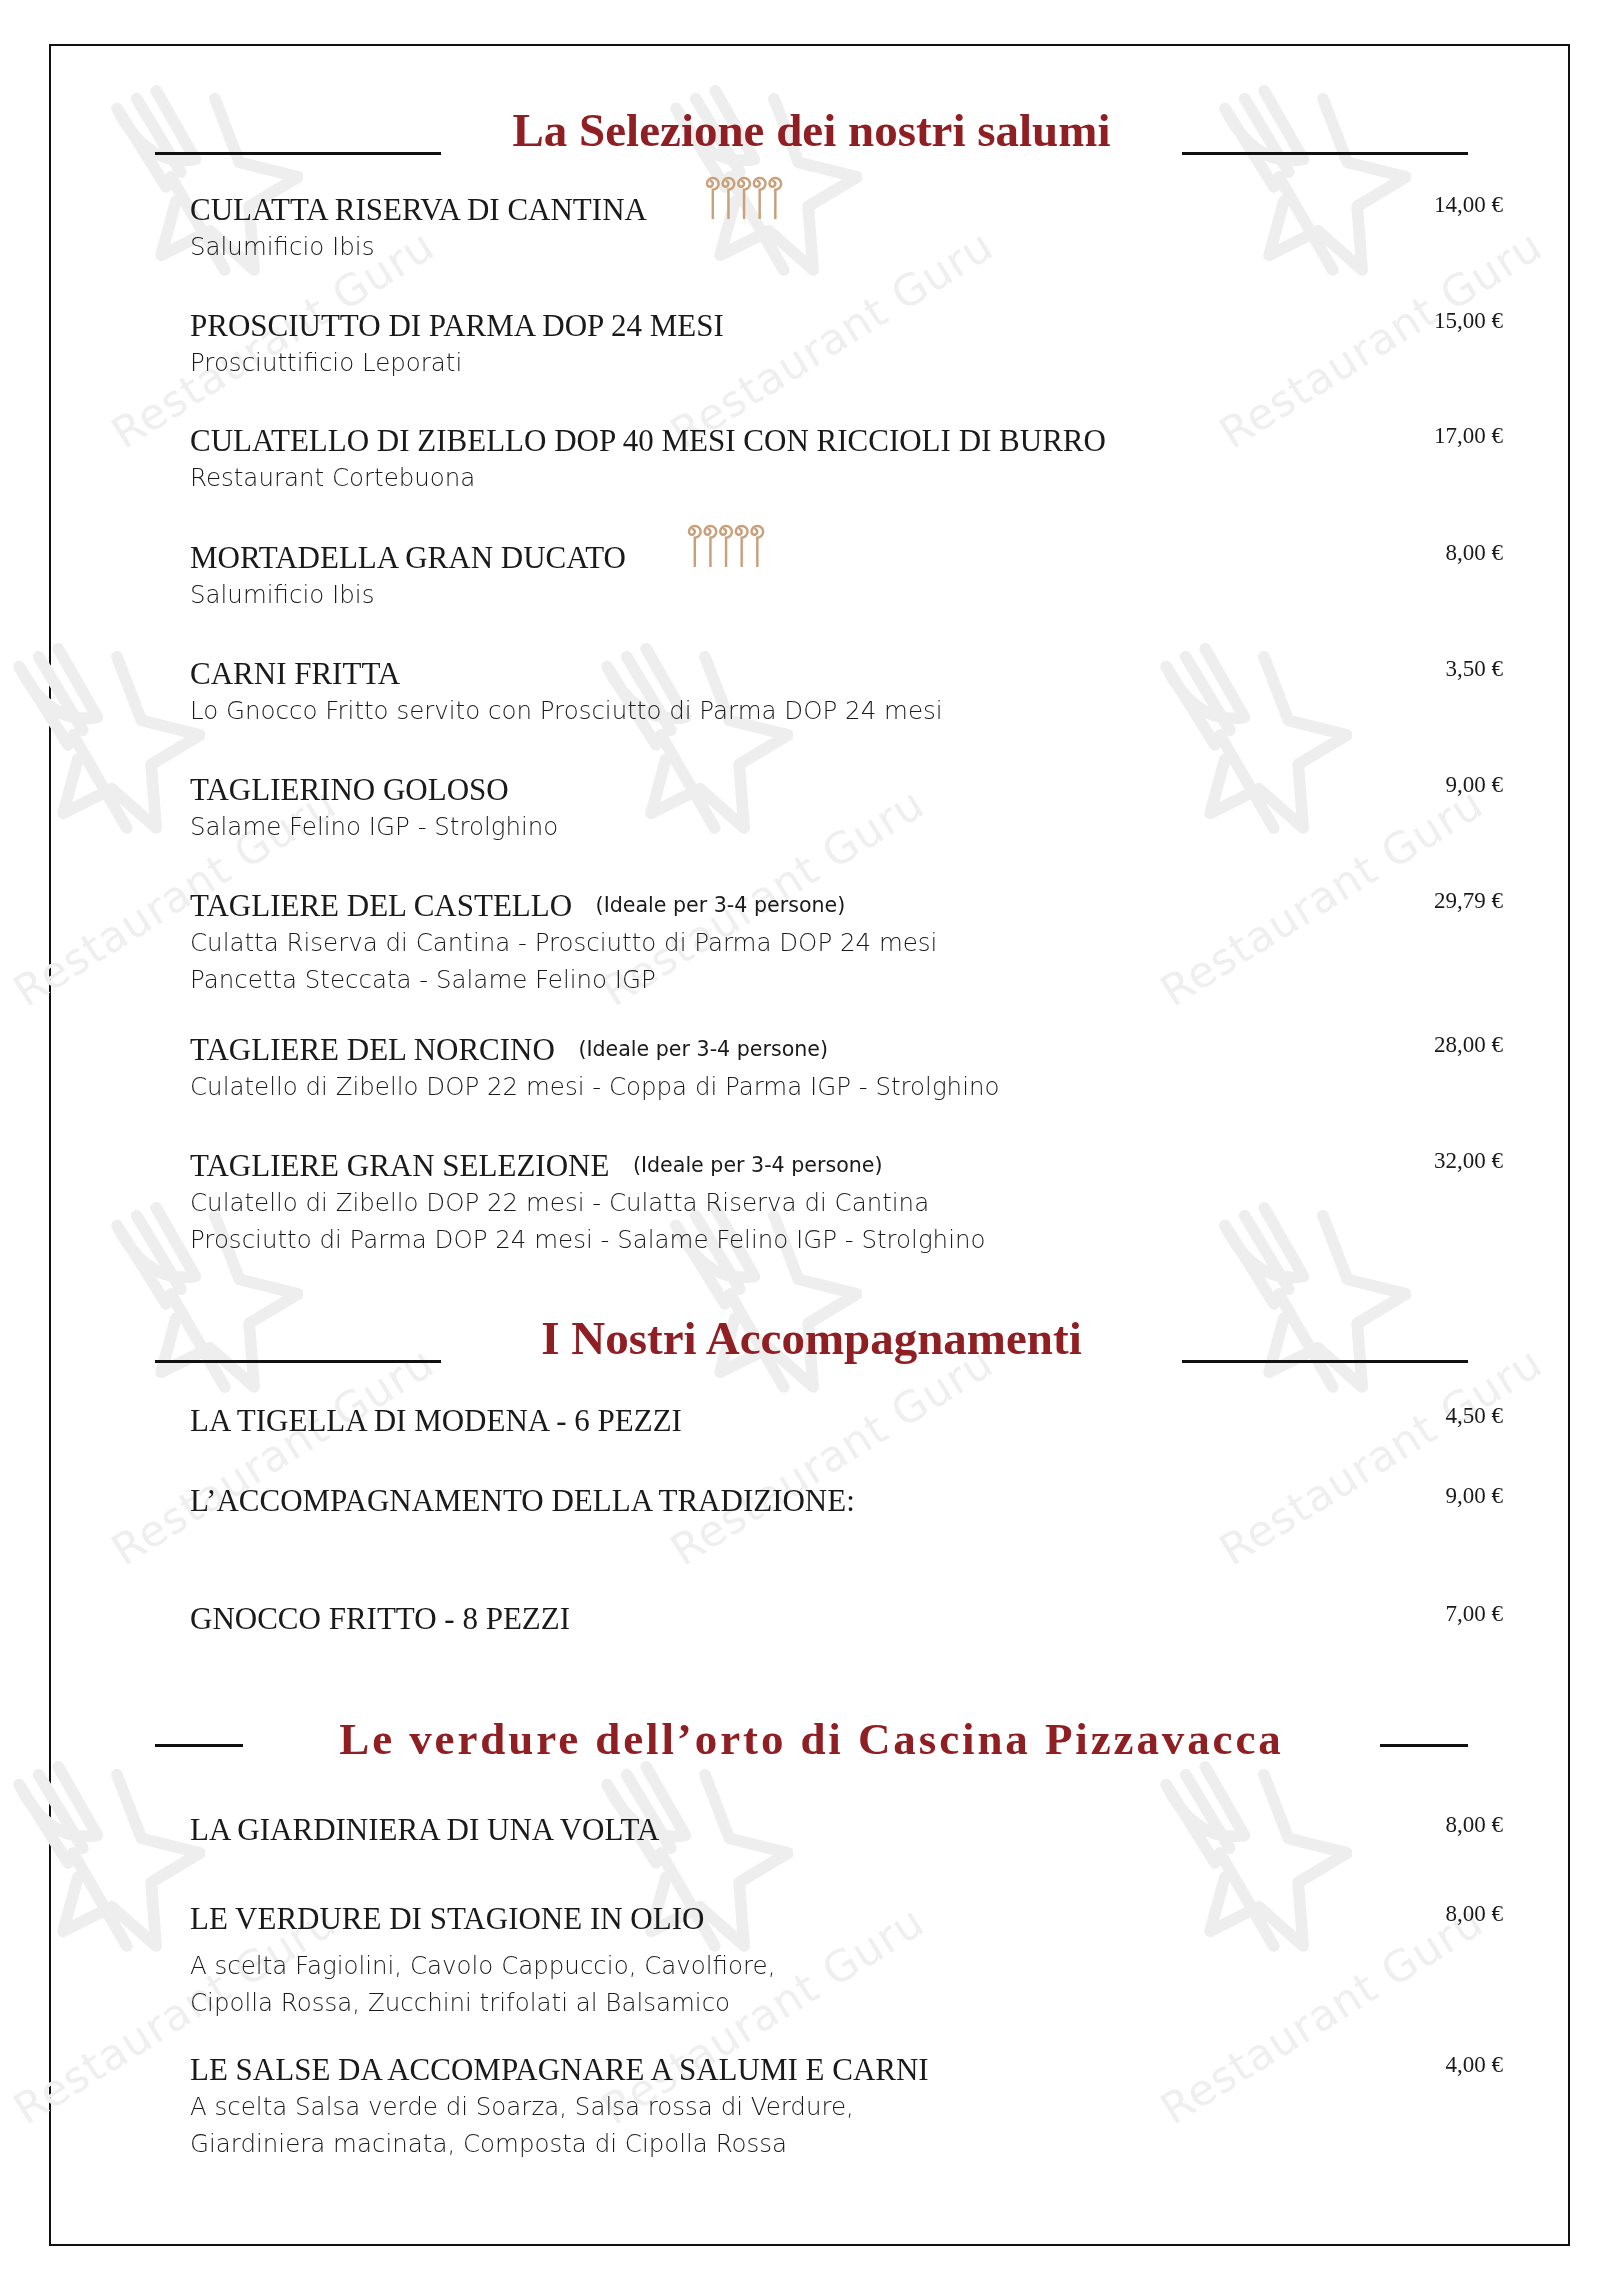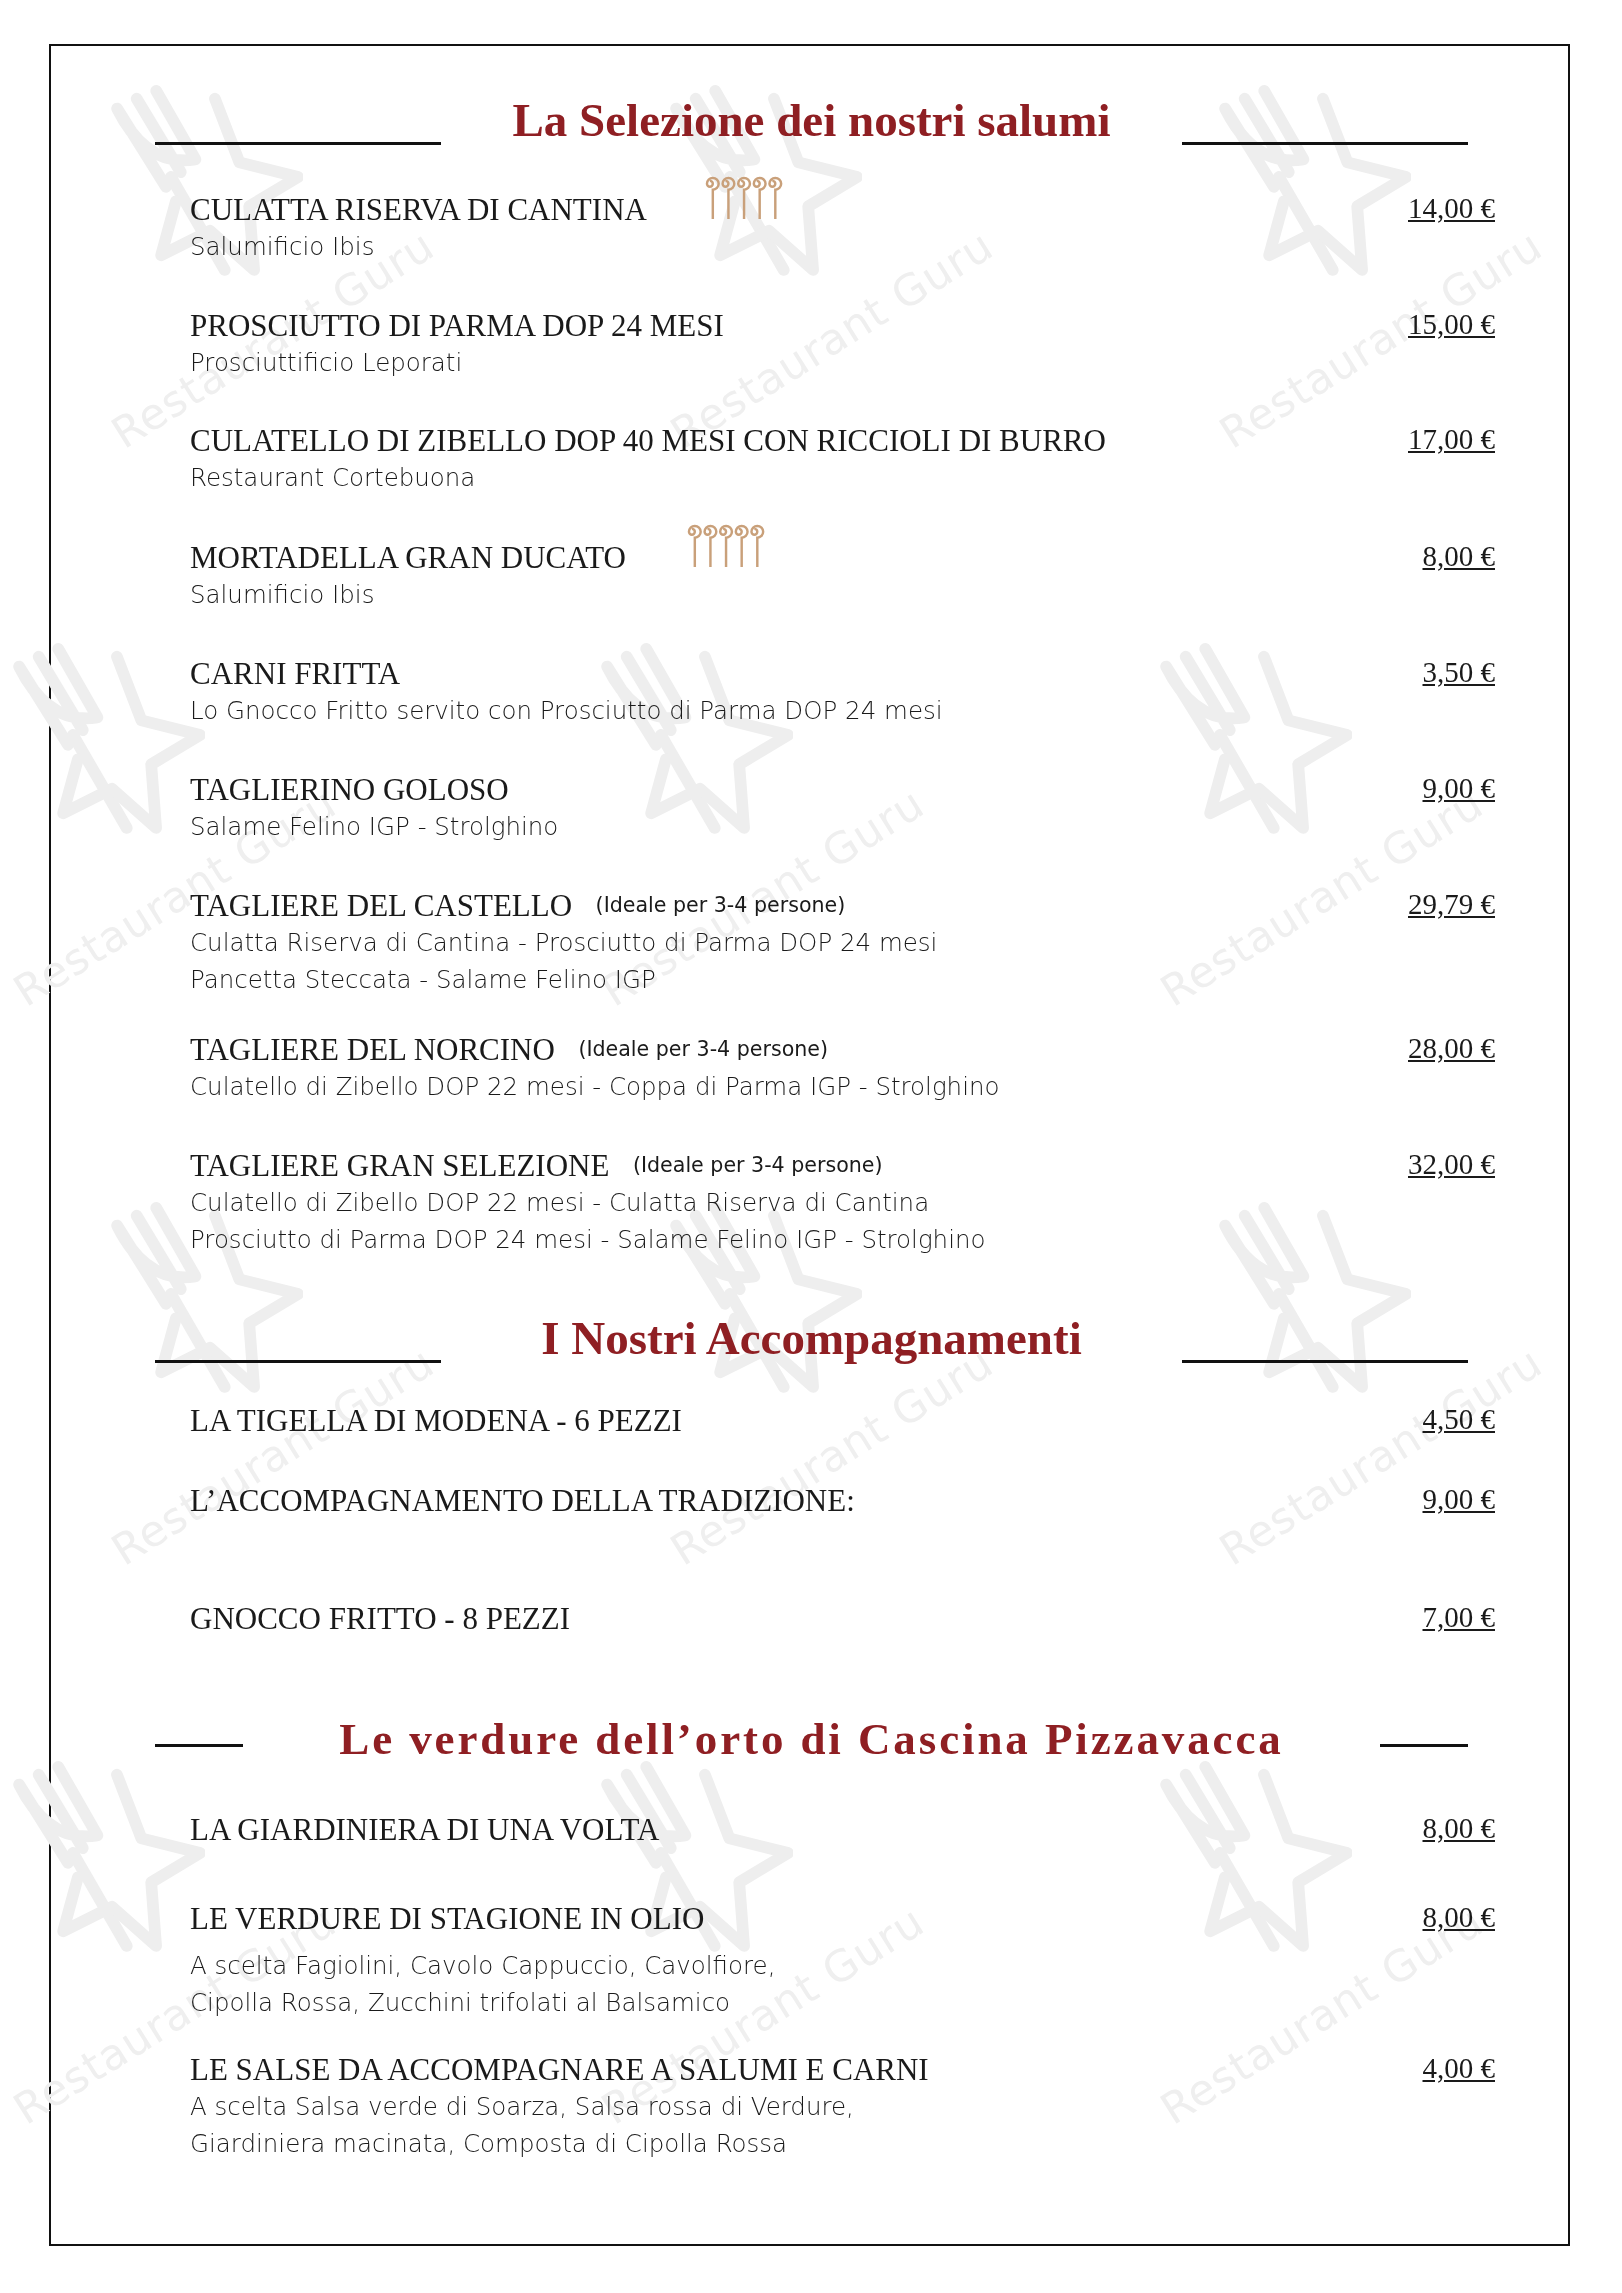--- a/index.html
+++ b/index.html
@@ -37,23 +37,22 @@
   }
   .item .note {
     font-family:"DejaVu Sans", sans-serif; font-size:20.6px; margin-left:23.5px;
     vertical-align:3.9px; color:#1a1a1a;
   }
   .item .desc {
     font-family:"DejaVu Sans", sans-serif; font-size:24.5px; line-height:37px;
     color:#1a1a1a; white-space:nowrap; font-weight:300;
   }
   .item .price {
-    position:absolute; right:8px; top:0; font-size:29px; white-space:nowrap;
+    position:absolute; right:0; top:0; font-size:23px; white-space:nowrap;
     font-family:"Liberation Serif", "DejaVu Serif", serif;
-    text-decoration:underline;
   }
   .curls { position:absolute; top:-19.6px; }
 </style>
 </head>
 <body>
 
 <div class="frame"></div>
 
 <div id="wm-layer" style="position: absolute; inset: 0px; z-index: 0;">
     <div class="wm" style="left: 78px; top: 69px;">
@@ -159,21 +158,21 @@
       <svg width="225" height="216" viewBox="0 0 230 220">
         <g fill="none" stroke="#eeeeee" stroke-width="12" stroke-linecap="round" stroke-linejoin="round">
           <path d="M40 40 L90 120 M60 30 L105 105 M80 22 L120 92 M40 40 Q70 100 120 92 M95 110 L150 205"></path>
           <path d="M140 30 L165 95 L225 110 L175 140 L180 205 L135 165 L85 190 L100 135"></path>
         </g>
       </svg>
     </div>
     <div class="wm-text" style="left: 1137px; top: 1990px;">Restaurant Guru</div>
   </div>
 
-<div class="sec" style="top: 93px; z-index: 1;">
+<div class="sec" style="top: 103px; z-index: 1;">
   <div class="rule" style="left:0; width:286px; top:49px;"></div>
   <div class="title">La Selezione dei nostri salumi</div>
   <div class="rule" style="right:0; width:286px; top:49px;"></div>
 </div>
 
 <div class="item" style="top: 192px; z-index: 1;">
   <span class="name">CULATTA RISERVA DI CANTINA</span>
   <span class="curls" style="left:515px;">
     <svg width="83" height="49" viewBox="0 0 85 50">
       <g fill="none" stroke="#c9a07a" stroke-width="2.5">

